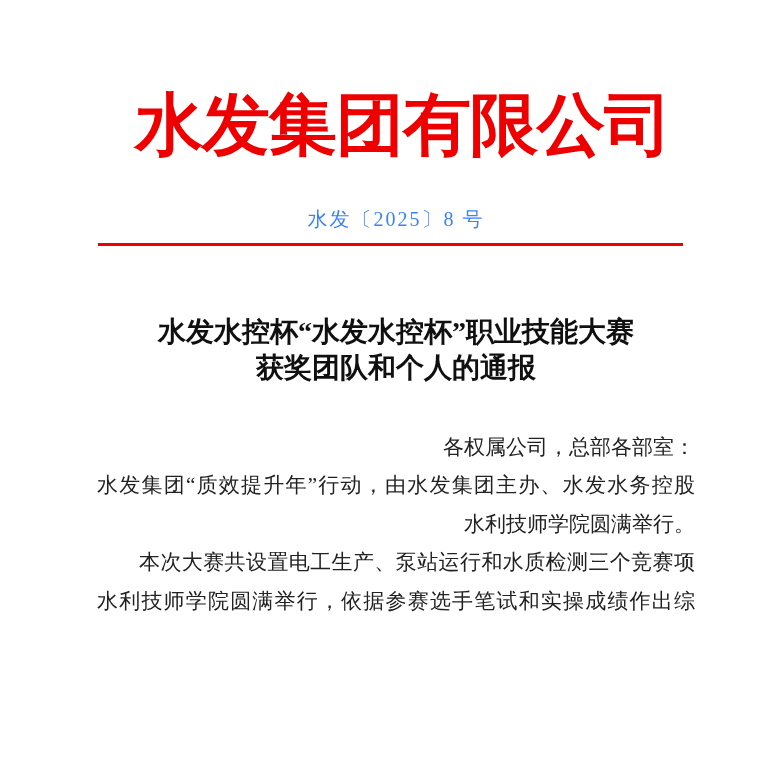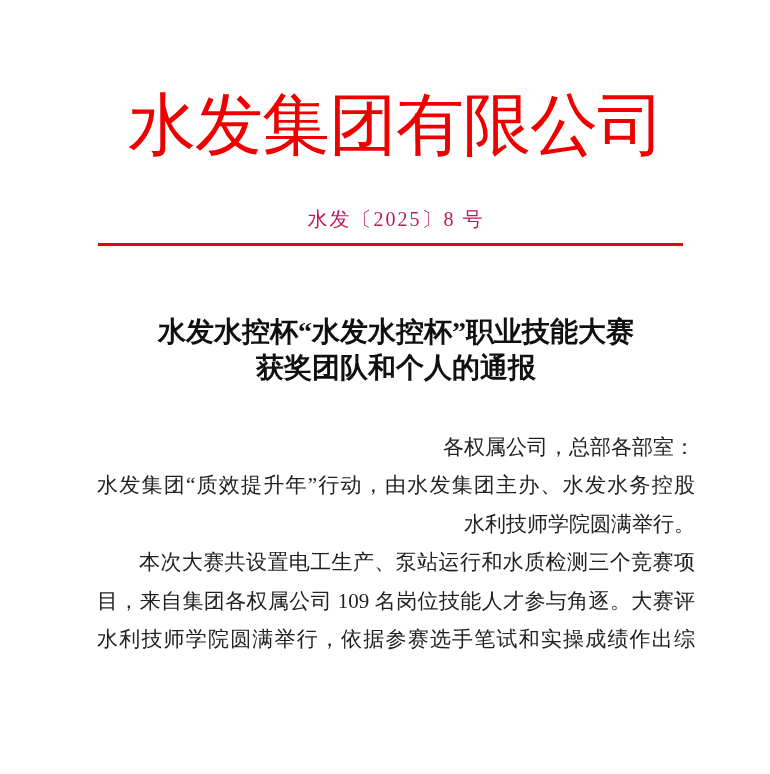--- a/index.html
+++ b/index.html
@@ -11,40 +11,40 @@
     position: relative;
     width: 770px;
     height: 774px;
     background: #ffffff;
     overflow: hidden;
     font-family: "Liberation Serif", "DejaVu Serif", serif;
   }
   .company-name {
     position: absolute;
     top: 84px;
-    left: 97px;
+    left: 104px;
     width: 598px;
     text-align: center;
     font-size: 68px;
     line-height: 82px;
-    font-weight: normal;
+    font-weight: bold;
     letter-spacing: -1px;
     color: var(--accent-red, #ee0000);
     white-space: nowrap;
   }
   .doc-number {
     position: absolute;
     top: 206px;
     left: 97px;
     width: 598px;
     text-align: center;
     font-size: 20px;
     line-height: 26px;
     letter-spacing: 2px;
-    color: #be185d;
+    color: #3b82f6;
     white-space: nowrap;
   }
   .red-divider {
     position: absolute;
     top: 243px;
     left: 98px;
     width: 585px;
     height: 3px;
     background: var(--accent-red, #ee0000);
   }
@@ -95,17 +95,16 @@
   <div class="doc-title">
     <div>水发水控杯“水发水控杯”职业技能大赛</div>
     <div>获奖团队和个人的通报</div>
   </div>
 
   <div class="doc-body">
       <div class="line">各权属公司，总部各部室：</div>
       <div class="line justify">水发集团“质效提升年”行动，由水发集团主办、水发水务控股</div>
       <div class="line">水利技师学院圆满举行。</div>
       <div class="line indent justify">本次大赛共设置电工生产、泵站运行和水质检测三个竞赛项</div>
-      <div class="line justify">目，来自集团各权属公司 109 名岗位技能人才参与角逐。大赛评</div>
       <div class="line justify">水利技师学院圆满举行，依据参赛选手笔试和实操成绩作出综</div>
     </div>
 
 </div>
 
 </body></html>

